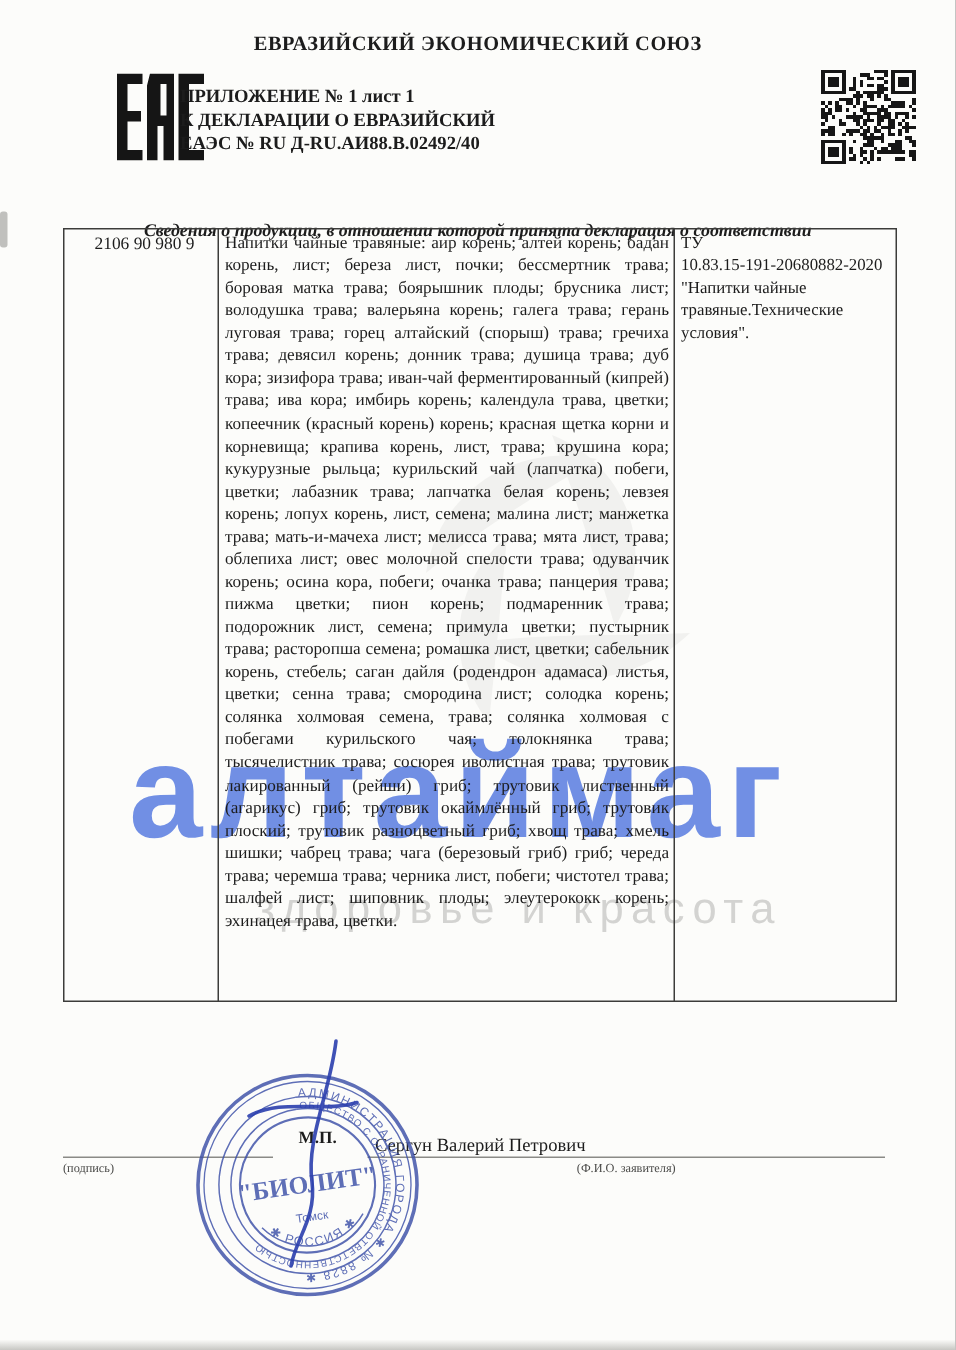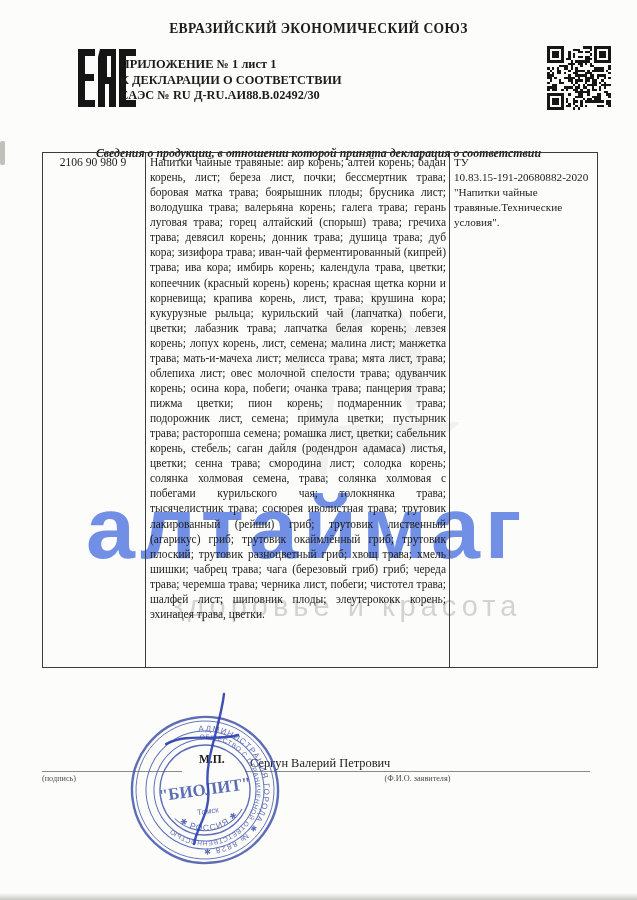--- a/index.html
+++ b/index.html
@@ -33,21 +33,21 @@
   .eac{position:absolute;left:76px;top:49px;}
   .appendix{position:absolute;left:120px;top:57px;width:400px;text-align:left;
     font-weight:bold;font-size:12.4px;line-height:15.5px;}
   .qr{position:absolute;left:545px;top:44px;}
   .section-title{position:absolute;left:0;top:146px;width:637px;text-align:center;
     font-weight:bold;font-size:11.9px;font-style:italic;}
   table.decl{position:absolute;left:42px;top:152px;width:555px;border-collapse:collapse;table-layout:fixed;background:transparent;}
   table.decl td{border:1.3px solid #3c3c3a;vertical-align:top;background:transparent;}
   td.hdr{font-weight:bold;text-align:center;vertical-align:middle;
     font-size:11.6px;line-height:13.4px;padding:2px 3px;height:76px;}
-  td.code-cell{font-size:11.6px;padding:3px 2px 0 0;text-align:center;}
+  td.code-cell{font-size:11.6px;padding:3px 2px 0 20px;text-align:left;}
   td.product-cell{font-size:11.45px;line-height:15.07px;text-align:justify;
     padding:2px 3px 2px 4px;height:510px;}
   td.document-cell{font-size:11.2px;line-height:14.9px;padding:2px 2px 0 4px;white-space:pre-line;}
   .sig-line-left{position:absolute;left:42px;top:771px;width:140px;border-top:1.2px solid #8a8a86;}
   .sig-caption{position:absolute;left:42px;top:774px;width:140px;text-align:left;
     font-size:8.2px;color:#4b4b49;}
   .mp-label{position:absolute;left:199px;top:753px;font-weight:bold;font-size:11.5px;}
   .applicant-name{position:absolute;left:250px;top:756px;font-size:12.4px;}
   .sig-line-right{position:absolute;left:245px;top:771px;width:345px;border-top:1.2px solid #8a8a86;}
   .fio-caption{position:absolute;left:245px;top:774px;width:345px;text-align:center;
@@ -83,22 +83,22 @@
     <svg class="eac" width="62" height="58" viewBox="0 0 62 58">
       <g fill="#151515">
         <path d="M2 0h17v7H9v18h9v7H9v19h10v7H2z"></path>
         <path d="M24 0h16v58h-7v-23h-4v23h-7v-50z M31 7v21h4V7z" fill-rule="evenodd"></path>
         <path d="M43 0h17v7h-10v44h10v7H43z"></path>
       </g>
     </svg>
 
     <div class="appendix">
       <div>ПРИЛОЖЕНИЕ № 1 лист 1</div>
-      <div>К ДЕКЛАРАЦИИ О СООТВЕТСТВИИ</div>
-      <div>ЕАЭС № RU Д-RU.АИ88.В.02492/30</div>
+      <div>К ДЕКЛАРАЦИИ О ЕВРАЗИЙСКИЙ</div>
+      <div>ЕАЭС № RU Д-RU.АИ88.В.02492/40</div>
     </div>
 
     <svg class="qr" id="qr" width="68" height="68" viewBox="0 0 29 29" shape-rendering="crispEdges">
       <rect x="0" y="0" width="29" height="29" fill="#fcfcfa"></rect>
       <g fill="#161616" fill-rule="evenodd">
         <path d="M1 1h7v7H1z M2 2h5v5H2z M3 3h3v3H3z"></path>
         <path d="M21 1h7v7h-7z M22 2h5v5h-5z M23 3h3v3h-3z"></path>
         <path d="M1 21h7v7H1z M2 22h5v5H2z M3 23h3v3H3z"></path>
       </g>
       <g id="qr-modules" fill="#161616">

